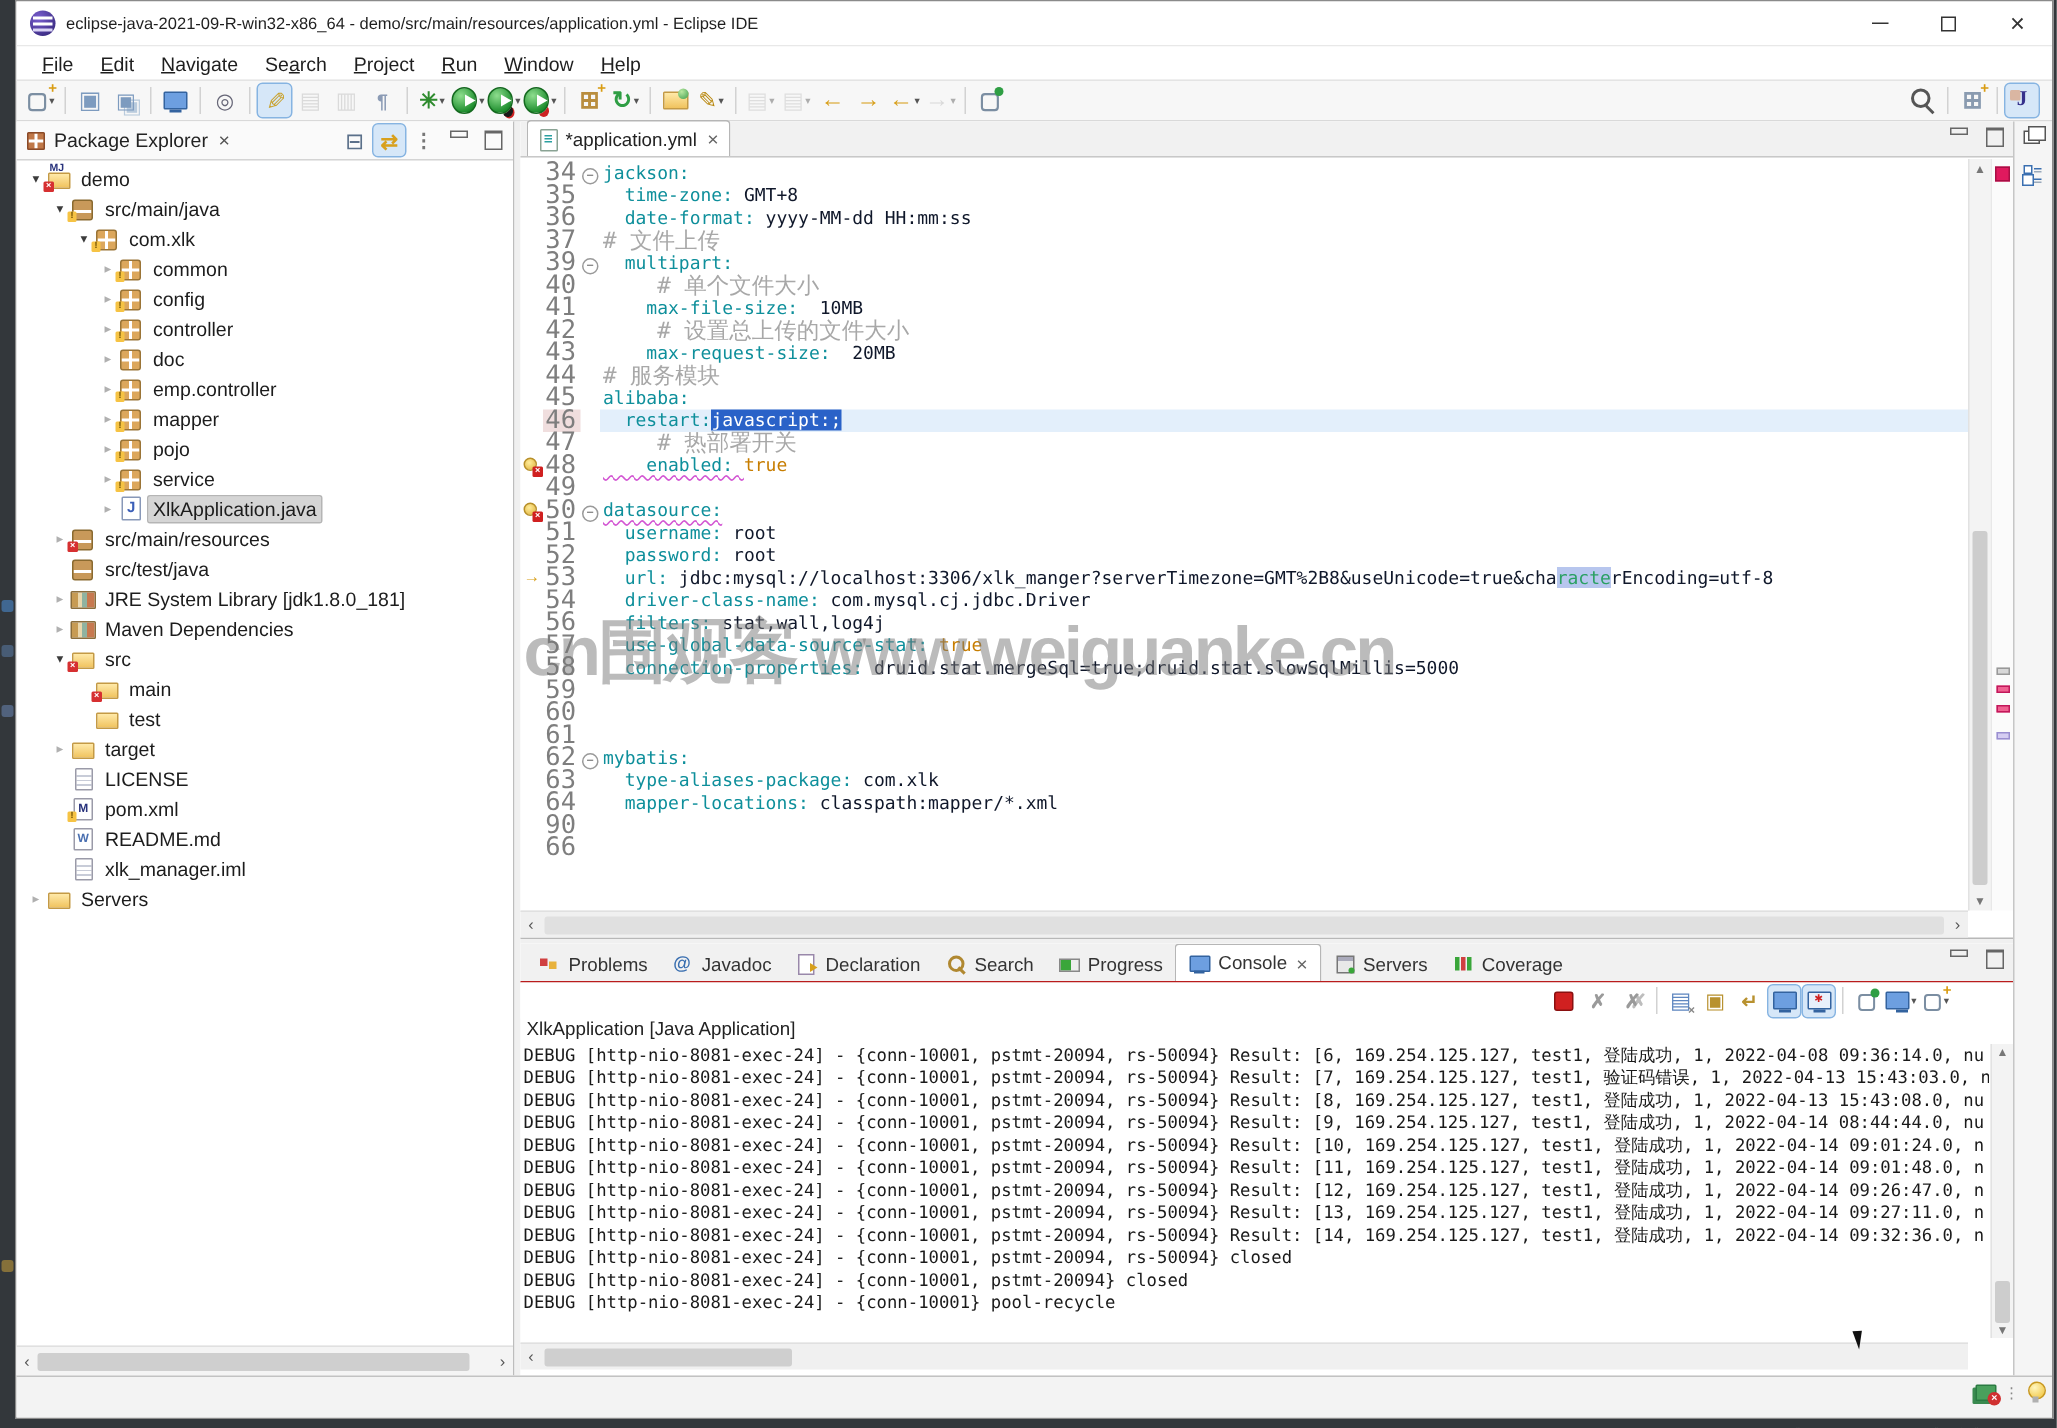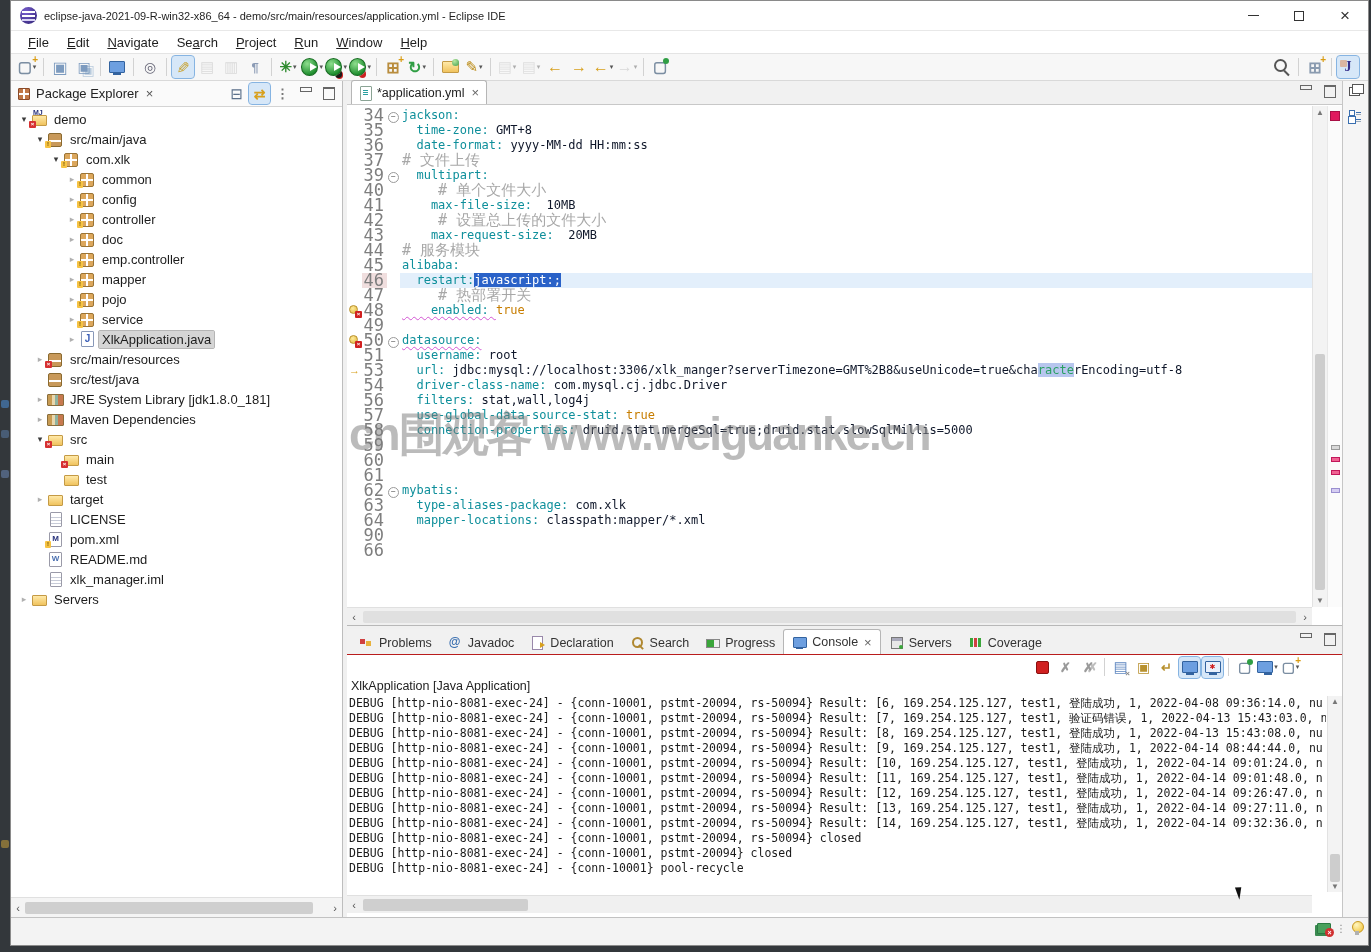--- a/index.html
+++ b/index.html
@@ -568,20 +568,21 @@
             <div class="eline"><span class="emark"></span><span class="enum">42</span><span class="efold"></span><span class="ecode"><span class="seg-c">    # 设置总上传的文件大小</span></span></div>
             <div class="eline"><span class="emark"></span><span class="enum">43</span><span class="efold"></span><span class="ecode"><span class="seg-k">    max-request-size:  </span><span class="seg-v">20MB</span></span></div>
             <div class="eline"><span class="emark"></span><span class="enum">44</span><span class="efold"></span><span class="ecode"><span class="seg-c"># 服务模块</span></span></div>
             <div class="eline"><span class="emark"></span><span class="enum">45</span><span class="efold"></span><span class="ecode"><span class="seg-k">alibaba:</span></span></div>
             <div class="eline cur"><span class="emark"></span><span class="enum hl">46</span><span class="efold"></span><span class="ecode"><span class="seg-k">  restart:</span><span class="seg-s">javascript:;</span></span></div>
             <div class="eline"><span class="emark"></span><span class="enum">47</span><span class="efold"></span><span class="ecode"><span class="seg-c">    # 热部署开关</span></span></div>
             <div class="eline"><span class="emark"><span class="err-ic"></span></span><span class="enum">48</span><span class="efold"></span><span class="ecode"><span class="seg-k seg-w">    enabled: </span><span class="seg-b">true</span></span></div>
             <div class="eline"><span class="emark"></span><span class="enum">49</span><span class="efold"></span><span class="ecode"></span></div>
             <div class="eline"><span class="emark"><span class="err-ic"></span></span><span class="enum">50</span><span class="efold on"></span><span class="ecode"><span class="seg-k seg-w">datasource:</span></span></div>
             <div class="eline"><span class="emark"></span><span class="enum">51</span><span class="efold"></span><span class="ecode"><span class="seg-k">  username: </span><span class="seg-v">root</span></span></div>
+            <div class="eline"><span class="emark"></span><span class="enum">52</span><span class="efold"></span><span class="ecode"><span class="seg-k">  password: </span><span class="seg-v">root</span></span></div>
             <div class="eline"><span class="emark"><span class="arr-ic"></span></span><span class="enum">53</span><span class="efold"></span><span class="ecode"><span class="seg-k">  url: </span><span class="seg-v">jdbc:mysql://localhost:3306/xlk_manger?serverTimezone=GMT%2B8&amp;useUnicode=true&amp;cha</span><span class="seg-o">racte</span><span class="seg-v">rEncoding=utf-8</span></span></div>
             <div class="eline"><span class="emark"></span><span class="enum">54</span><span class="efold"></span><span class="ecode"><span class="seg-k">  driver-class-name: </span><span class="seg-v">com.mysql.cj.jdbc.Driver</span></span></div>
             <div class="eline"><span class="emark"></span><span class="enum">56</span><span class="efold"></span><span class="ecode"><span class="seg-k">  filters: </span><span class="seg-v">stat,wall,log4j</span></span></div>
             <div class="eline"><span class="emark"></span><span class="enum">57</span><span class="efold"></span><span class="ecode"><span class="seg-k">  use-global-data-source-stat: </span><span class="seg-b">true</span></span></div>
             <div class="eline"><span class="emark"></span><span class="enum">58</span><span class="efold"></span><span class="ecode"><span class="seg-k">  connection-properties: </span><span class="seg-v">druid.stat.mergeSql=true;druid.stat.slowSqlMillis=5000</span></span></div>
             <div class="eline"><span class="emark"></span><span class="enum">59</span><span class="efold"></span><span class="ecode"></span></div>
             <div class="eline"><span class="emark"></span><span class="enum">60</span><span class="efold"></span><span class="ecode"></span></div>
             <div class="eline"><span class="emark"></span><span class="enum">61</span><span class="efold"></span><span class="ecode"></span></div>
             <div class="eline"><span class="emark"></span><span class="enum">62</span><span class="efold on"></span><span class="ecode"><span class="seg-k">mybatis:</span></span></div>
             <div class="eline"><span class="emark"></span><span class="enum">63</span><span class="efold"></span><span class="ecode"><span class="seg-k">  type-aliases-package: </span><span class="seg-v">com.xlk</span></span></div>

